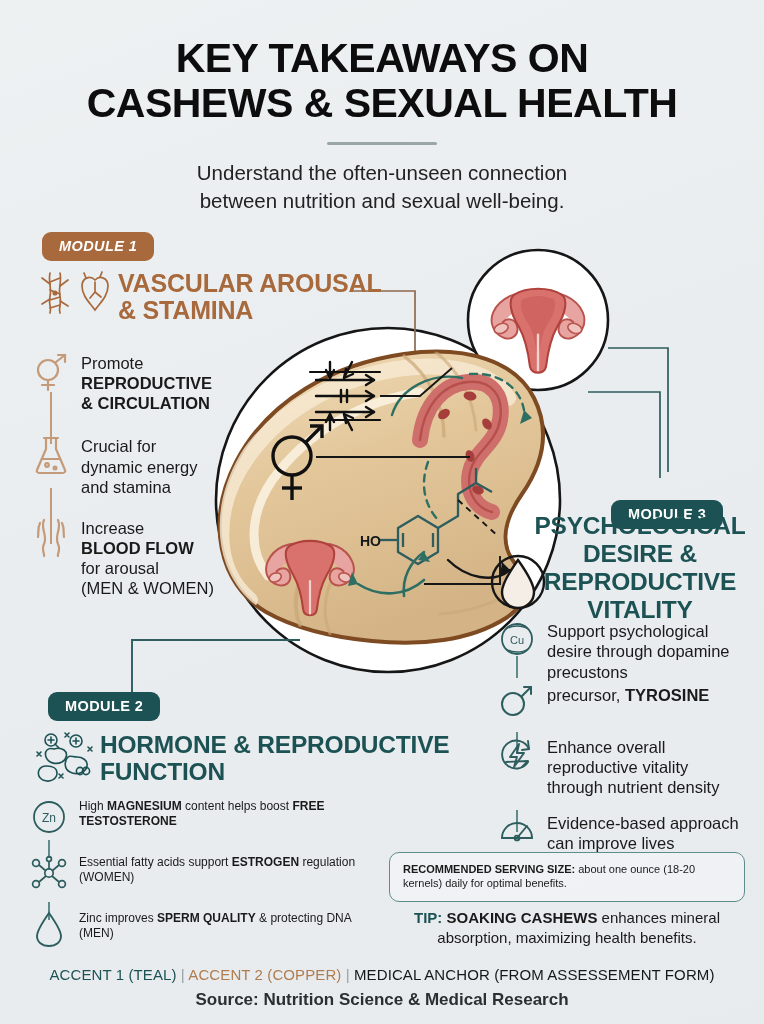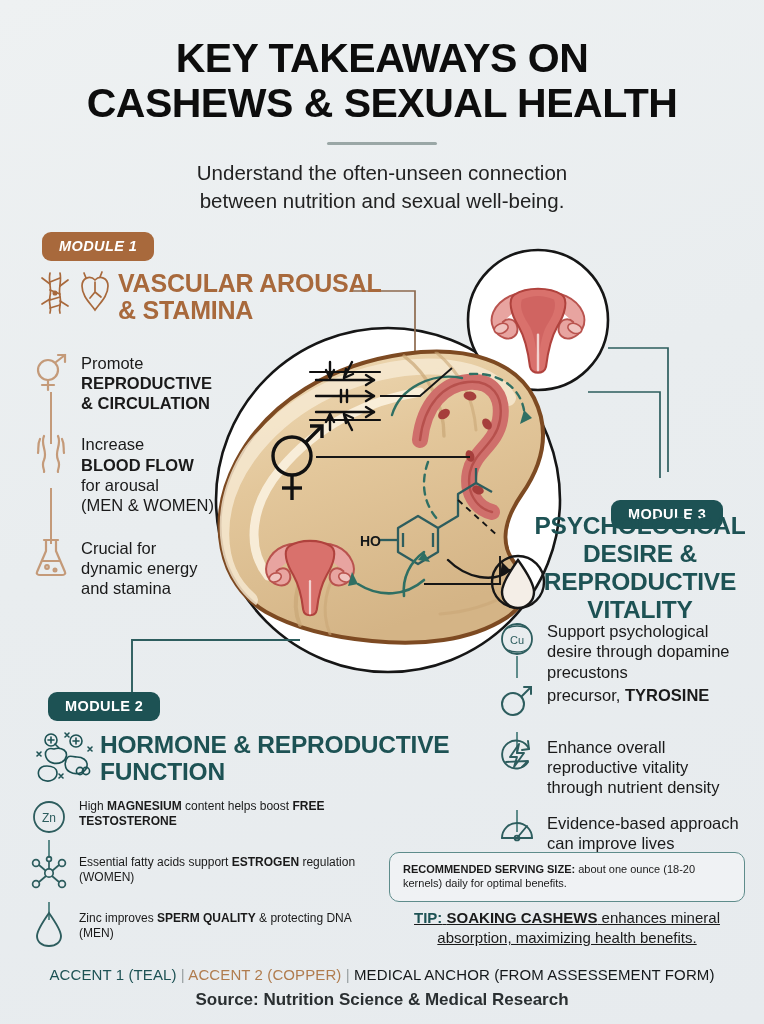--- a/index.html
+++ b/index.html
@@ -62,21 +62,21 @@
   .m3 .btext{ font-size:16.5px; line-height:1.23; }
   .m2 .btext{ font-size:12px; line-height:1.23; }
 
   
   .servebox{
     position:absolute; border:1.6px solid #5e8c8b; border-radius:10px;
     padding:9px 13px 10px 13px; background:rgba(255,255,255,0.35);
   }
   .servebox .t{ font-size:11px; line-height:1.3; }
   .servebox .t b{ font-weight:bold; }
-  .tipbox{ position:absolute; text-align:center;text-decoration:underline; }
+  .tipbox{ position:absolute; text-align:center; }
   .tipbox .t{ font-size:15px; line-height:1.32; }
   .tipbox .t b{ font-weight:bold; }
   .tip-label{ color:#1d5254; font-weight:bold; }
 
   
   .footer{ position:absolute; left:0; width:764px; text-align:center; }
   .legend{ font-size:15px; letter-spacing:0.1px; }
   .legend .teal{ color:#1d5254; }
   .legend .copper{ color:#b07c4e; }
   .legend .sep{ color:#9aa0a2; }
@@ -292,55 +292,55 @@
           </g>
         </svg>
       </div>
       <div class="btext">
         <span>Promote</span><br>
         <b>REPRODUCTIVE</b><br>
         <b>&amp; CIRCULATION</b>
       </div>
     </div>
 
-    <div class="brow" style="margin-top:20px;">
-      <div class="bicon">
-        <svg width="38" height="40" viewBox="0 0 38 40">
-          <g stroke="#c49a79" stroke-width="2.2" fill="none" stroke-linecap="round">
-            <path d="M12 3 C8 12 16 18 12 27 C9 33 13 37 12 39"></path>
-            <path d="M26 3 C30 12 22 18 26 27 C29 33 25 37 26 39"></path>
-            <path d="M8 6 C5 12 7 16 6 20"></path>
-            <path d="M30 6 C33 12 31 16 32 20"></path>
-          </g>
-        </svg>
-      </div>
-      <div class="btext">
-        <span>Increase</span><br>
-        <b>BLOOD FLOW</b><br>
-        <span>for arousal</span><br>
-        <span>(MEN &amp; WOMEN)</span>
-      </div>
-    </div>
-
     <div class="brow" style="margin-top:22px;">
       <div class="bicon">
         <svg width="38" height="40" viewBox="0 0 38 40">
           <g stroke="#c49a79" stroke-width="2.2" fill="none" stroke-linejoin="round" stroke-linecap="round">
             <path d="M14 3 H24 V14 L33 35 C34 37 32 38 30 38 H8 C6 38 4 37 5 35 L14 14 Z"></path>
             <path d="M12 3 H26"></path>
             <circle cx="15" cy="30" r="1.8"></circle>
             <circle cx="23" cy="33" r="1.4"></circle>
             <path d="M10 24 H28"></path>
           </g>
         </svg>
       </div>
       <div class="btext">
         <span>Crucial for</span><br>
         <span>dynamic energy</span><br>
         <span>and stamina</span>
+      </div>
+    </div>
+
+    <div class="brow" style="margin-top:20px;">
+      <div class="bicon">
+        <svg width="38" height="40" viewBox="0 0 38 40">
+          <g stroke="#c49a79" stroke-width="2.2" fill="none" stroke-linecap="round">
+            <path d="M12 3 C8 12 16 18 12 27 C9 33 13 37 12 39"></path>
+            <path d="M26 3 C30 12 22 18 26 27 C29 33 25 37 26 39"></path>
+            <path d="M8 6 C5 12 7 16 6 20"></path>
+            <path d="M30 6 C33 12 31 16 32 20"></path>
+          </g>
+        </svg>
+      </div>
+      <div class="btext">
+        <span>Increase</span><br>
+        <b>BLOOD FLOW</b><br>
+        <span>for arousal</span><br>
+        <span>(MEN &amp; WOMEN)</span>
       </div>
     </div>
   </div>
 
   <div class="badge teal" style="left:611px; top:473px;margin-top:27px;">MODULE 3</div>
 
   <div style="position:absolute; left:516px; top:512px; width:248px; text-align:center;">
     <div class="mod-title teal" style="font-size:24.5px; line-height:1.14;">
       <div>PSYCHOLOGICAL</div>
       <div>DESIRE &amp;</div>

